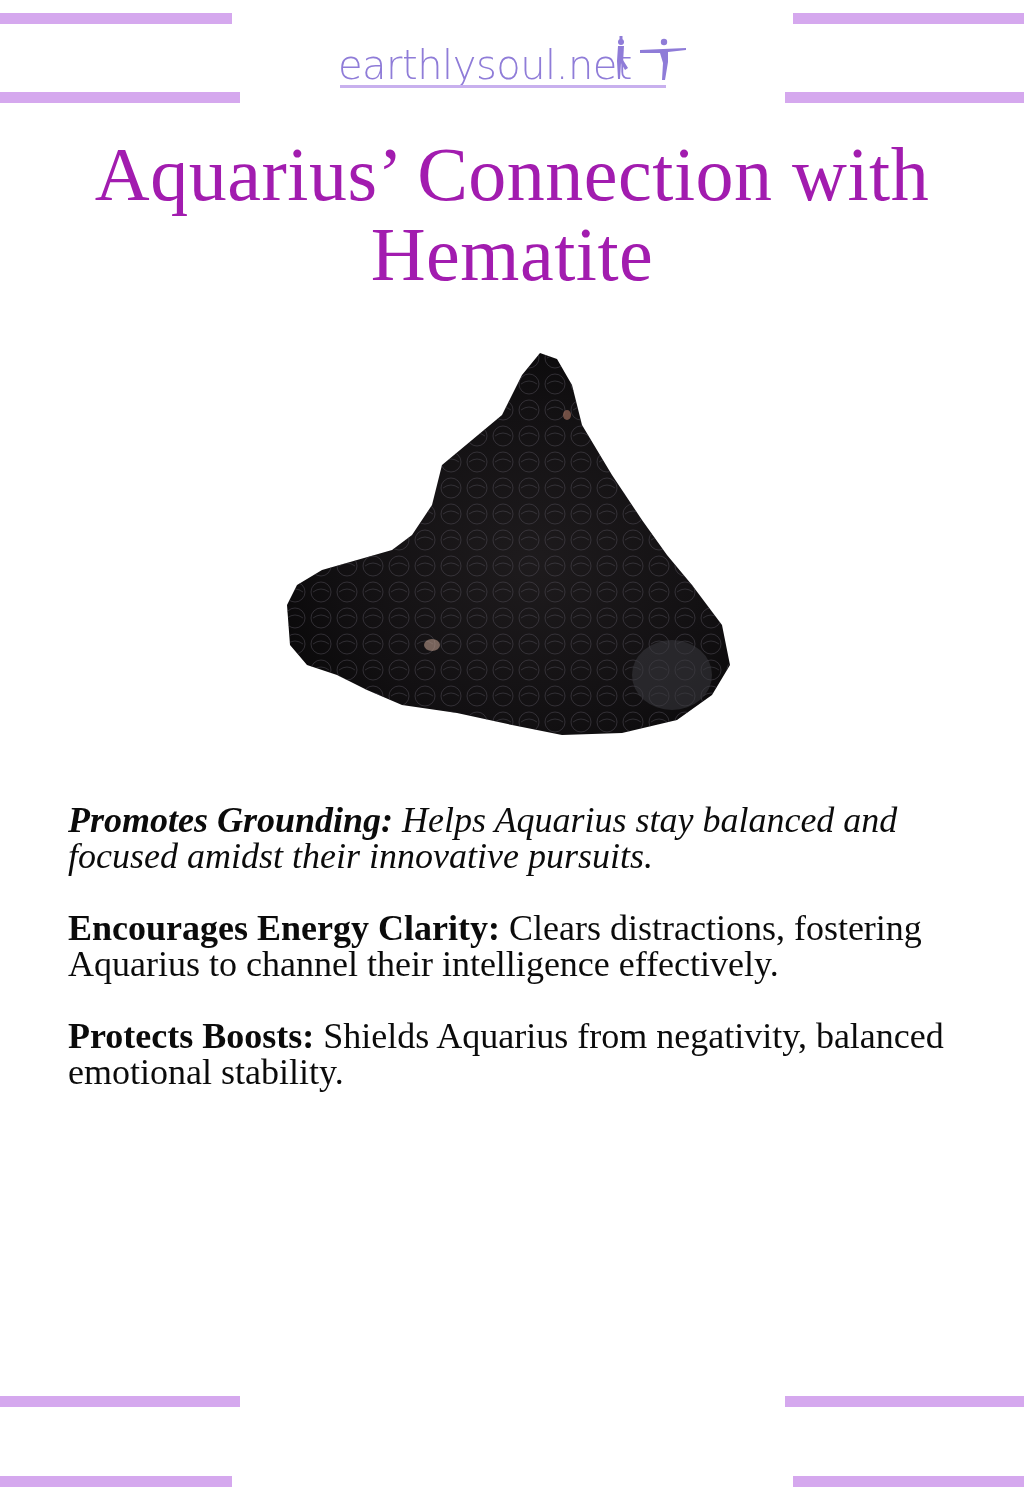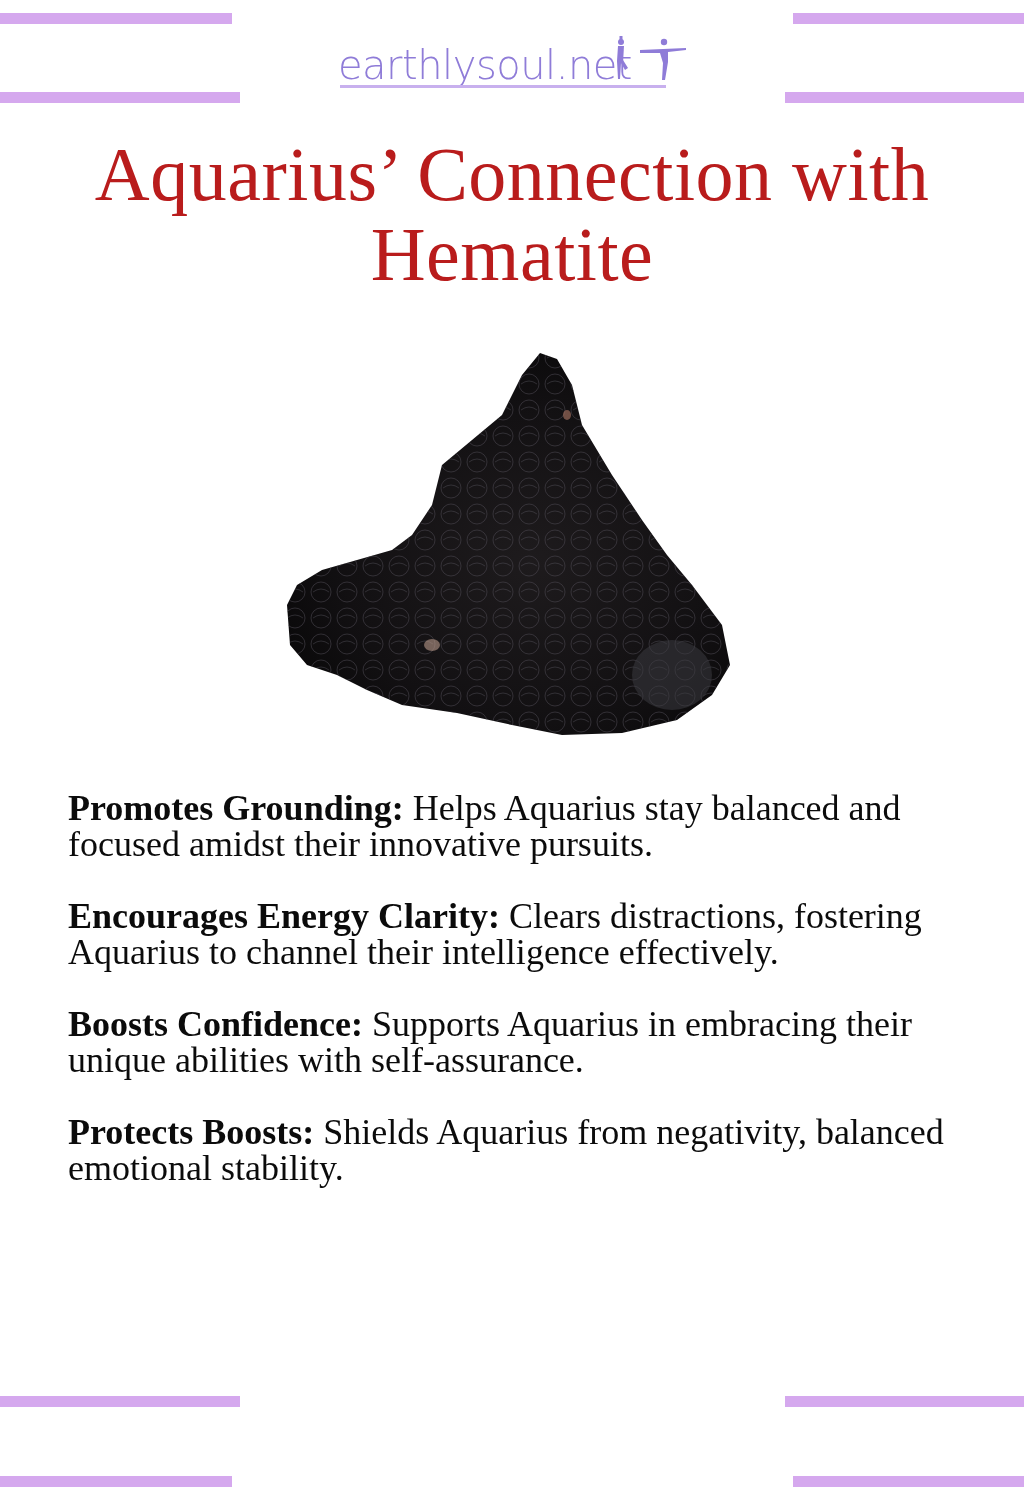--- a/index.html
+++ b/index.html
@@ -15,21 +15,21 @@
     .logo-text {
       font-family: "DejaVu Sans", "Liberation Sans", sans-serif;
       font-size: 40px; color: #8f7cd8; letter-spacing: -0.5px; line-height: 46px;
       font-weight: 300;
     }
     .logo-underline { position: absolute; left: 2px; right: 22px; bottom: 0; height: 3px; background: #c8b0ee; }
     .logo-figure { position: absolute; top: 2px; }
     .title {
       position: absolute; left: 0; right: 0; top: 134px; text-align: center;
       font-family: "Liberation Serif", "DejaVu Serif", serif;
-      font-size: 76px; line-height: 80px; font-weight: 400; color: #b91c1c;
+      font-size: 76px; line-height: 80px; font-weight: 400; color: #a21caf;
       letter-spacing: 0.5px;
     }
     .rock { position: absolute; left: 282px; top: 345px; width: 460px; height: 395px; }
     .list { position: absolute; left: 68px; top: 790px; width: 900px; }
     .item {
       font-family: "Liberation Serif", "DejaVu Serif", serif;
       font-size: 36px; line-height: 36px; margin-bottom: 36px; color: #0b0b0b;
     }
     .item .lbl { font-weight: 700; }
   </style>
@@ -81,25 +81,22 @@
     </pattern>
   </defs>
   <path d="M258 8 L275 14 L290 40 L300 80 L330 130 L360 175 L385 210 L410 240 L440 280 L448 320 L430 350 L395 375 L340 388 L280 390 L230 380 L175 368 L120 360 L85 345 L55 330 L25 320 L8 300 L5 260 L15 240 L40 225 L75 215 L110 205 L130 190 L150 160 L160 120 L190 95 L220 70 L240 30 Z" fill="url(#rg)"></path>
   <path d="M258 8 L275 14 L290 40 L300 80 L330 130 L360 175 L385 210 L410 240 L440 280 L448 320 L430 350 L395 375 L340 388 L280 390 L230 380 L175 368 L120 360 L85 345 L55 330 L25 320 L8 300 L5 260 L15 240 L40 225 L75 215 L110 205 L130 190 L150 160 L160 120 L190 95 L220 70 L240 30 Z" fill="url(#rosette)"></path>
   <ellipse cx="390" cy="330" rx="40" ry="35" fill="#3a3a40" opacity="0.55"></ellipse>
   <ellipse cx="150" cy="300" rx="8" ry="6" fill="#b99a8a" opacity="0.6"></ellipse>
   <ellipse cx="285" cy="70" rx="4" ry="5" fill="#9a6a5a" opacity="0.7"></ellipse>
 </svg>
 
 <div class="list">
-  <p class="item" style="margin-top:0;">
+  <p class="item" style="margin-top:12px;font-style:italic;">
     <span class="lbl">Promotes Grounding:</span><span> Helps Aquarius stay balanced and focused amidst their innovative pursuits.</span>
   </p>
   <p class="item">
     <span class="lbl">Encourages Energy Clarity:</span><span> Clears distractions, fostering Aquarius to channel their intelligence effectively.</span>
-  </p>
-  <p class="item">
-    <span class="lbl">Boosts Confidence:</span><span> Supports Aquarius in embracing their unique abilities with self-assurance.</span>
   </p>
   <p class="item">
     <span class="lbl">Protects Boosts:</span><span> Shields Aquarius from negativity, balanced emotional stability.</span>
   </p>
 </div>
 
 </body></html>

